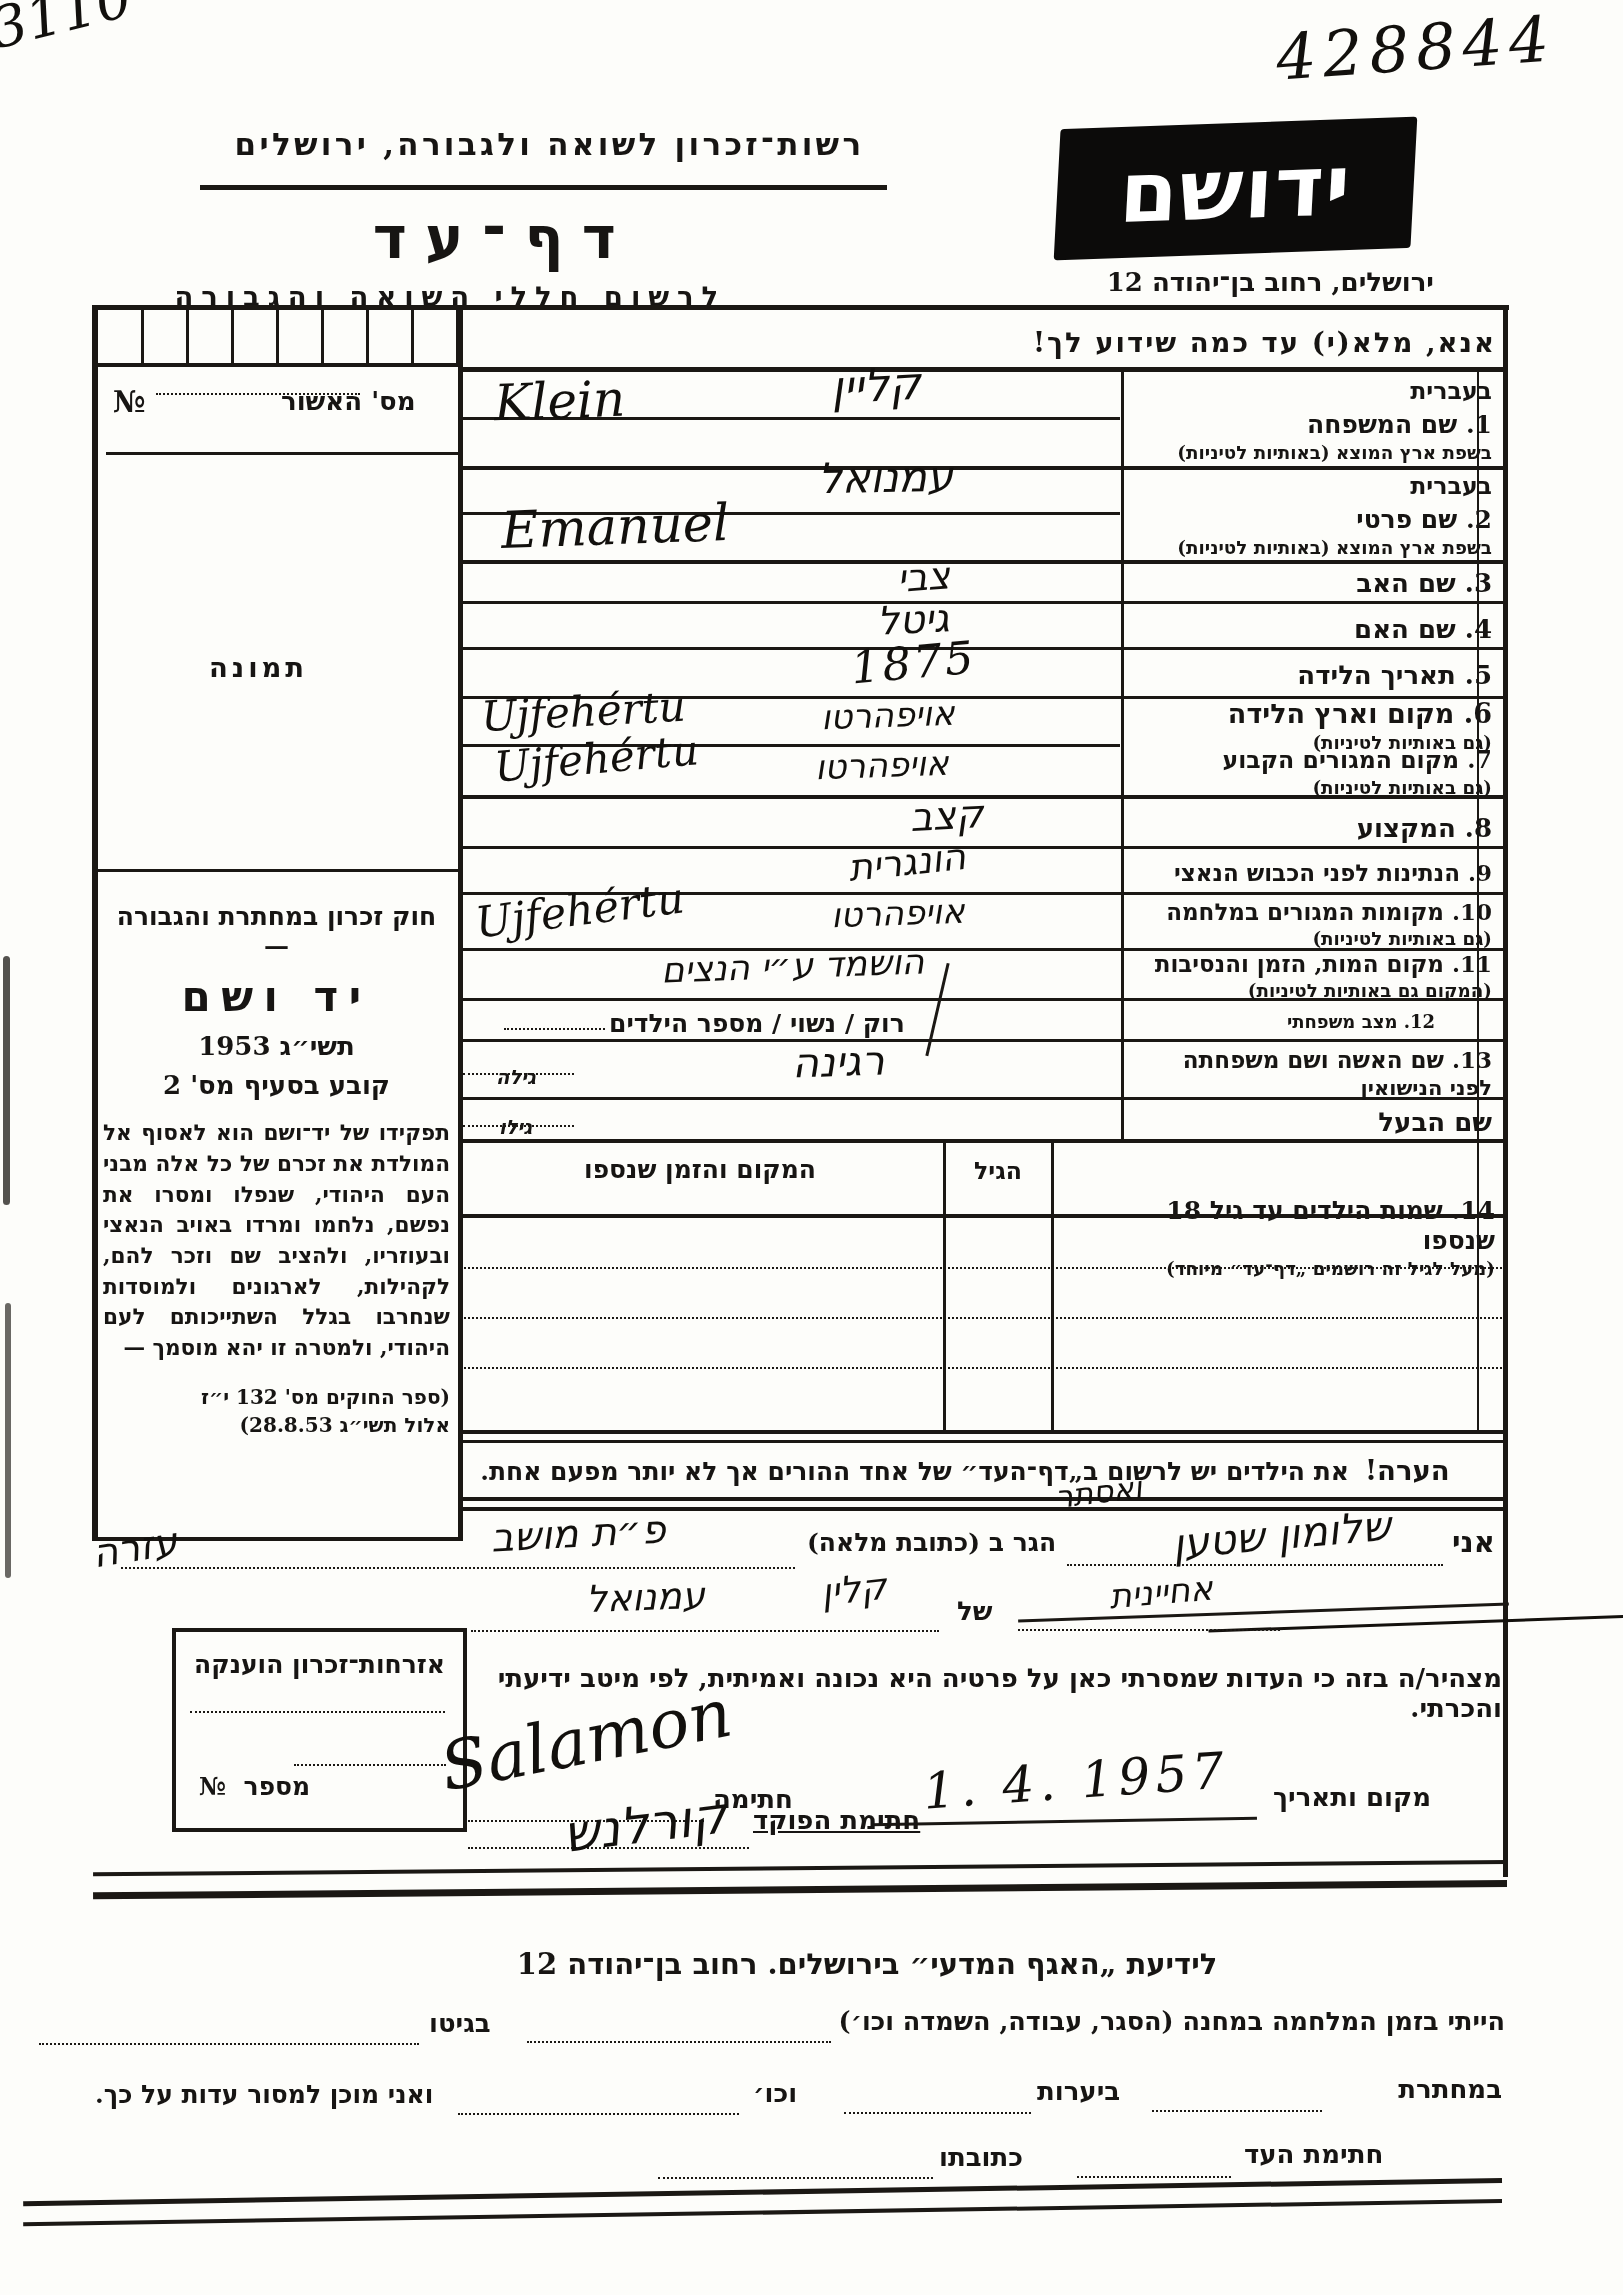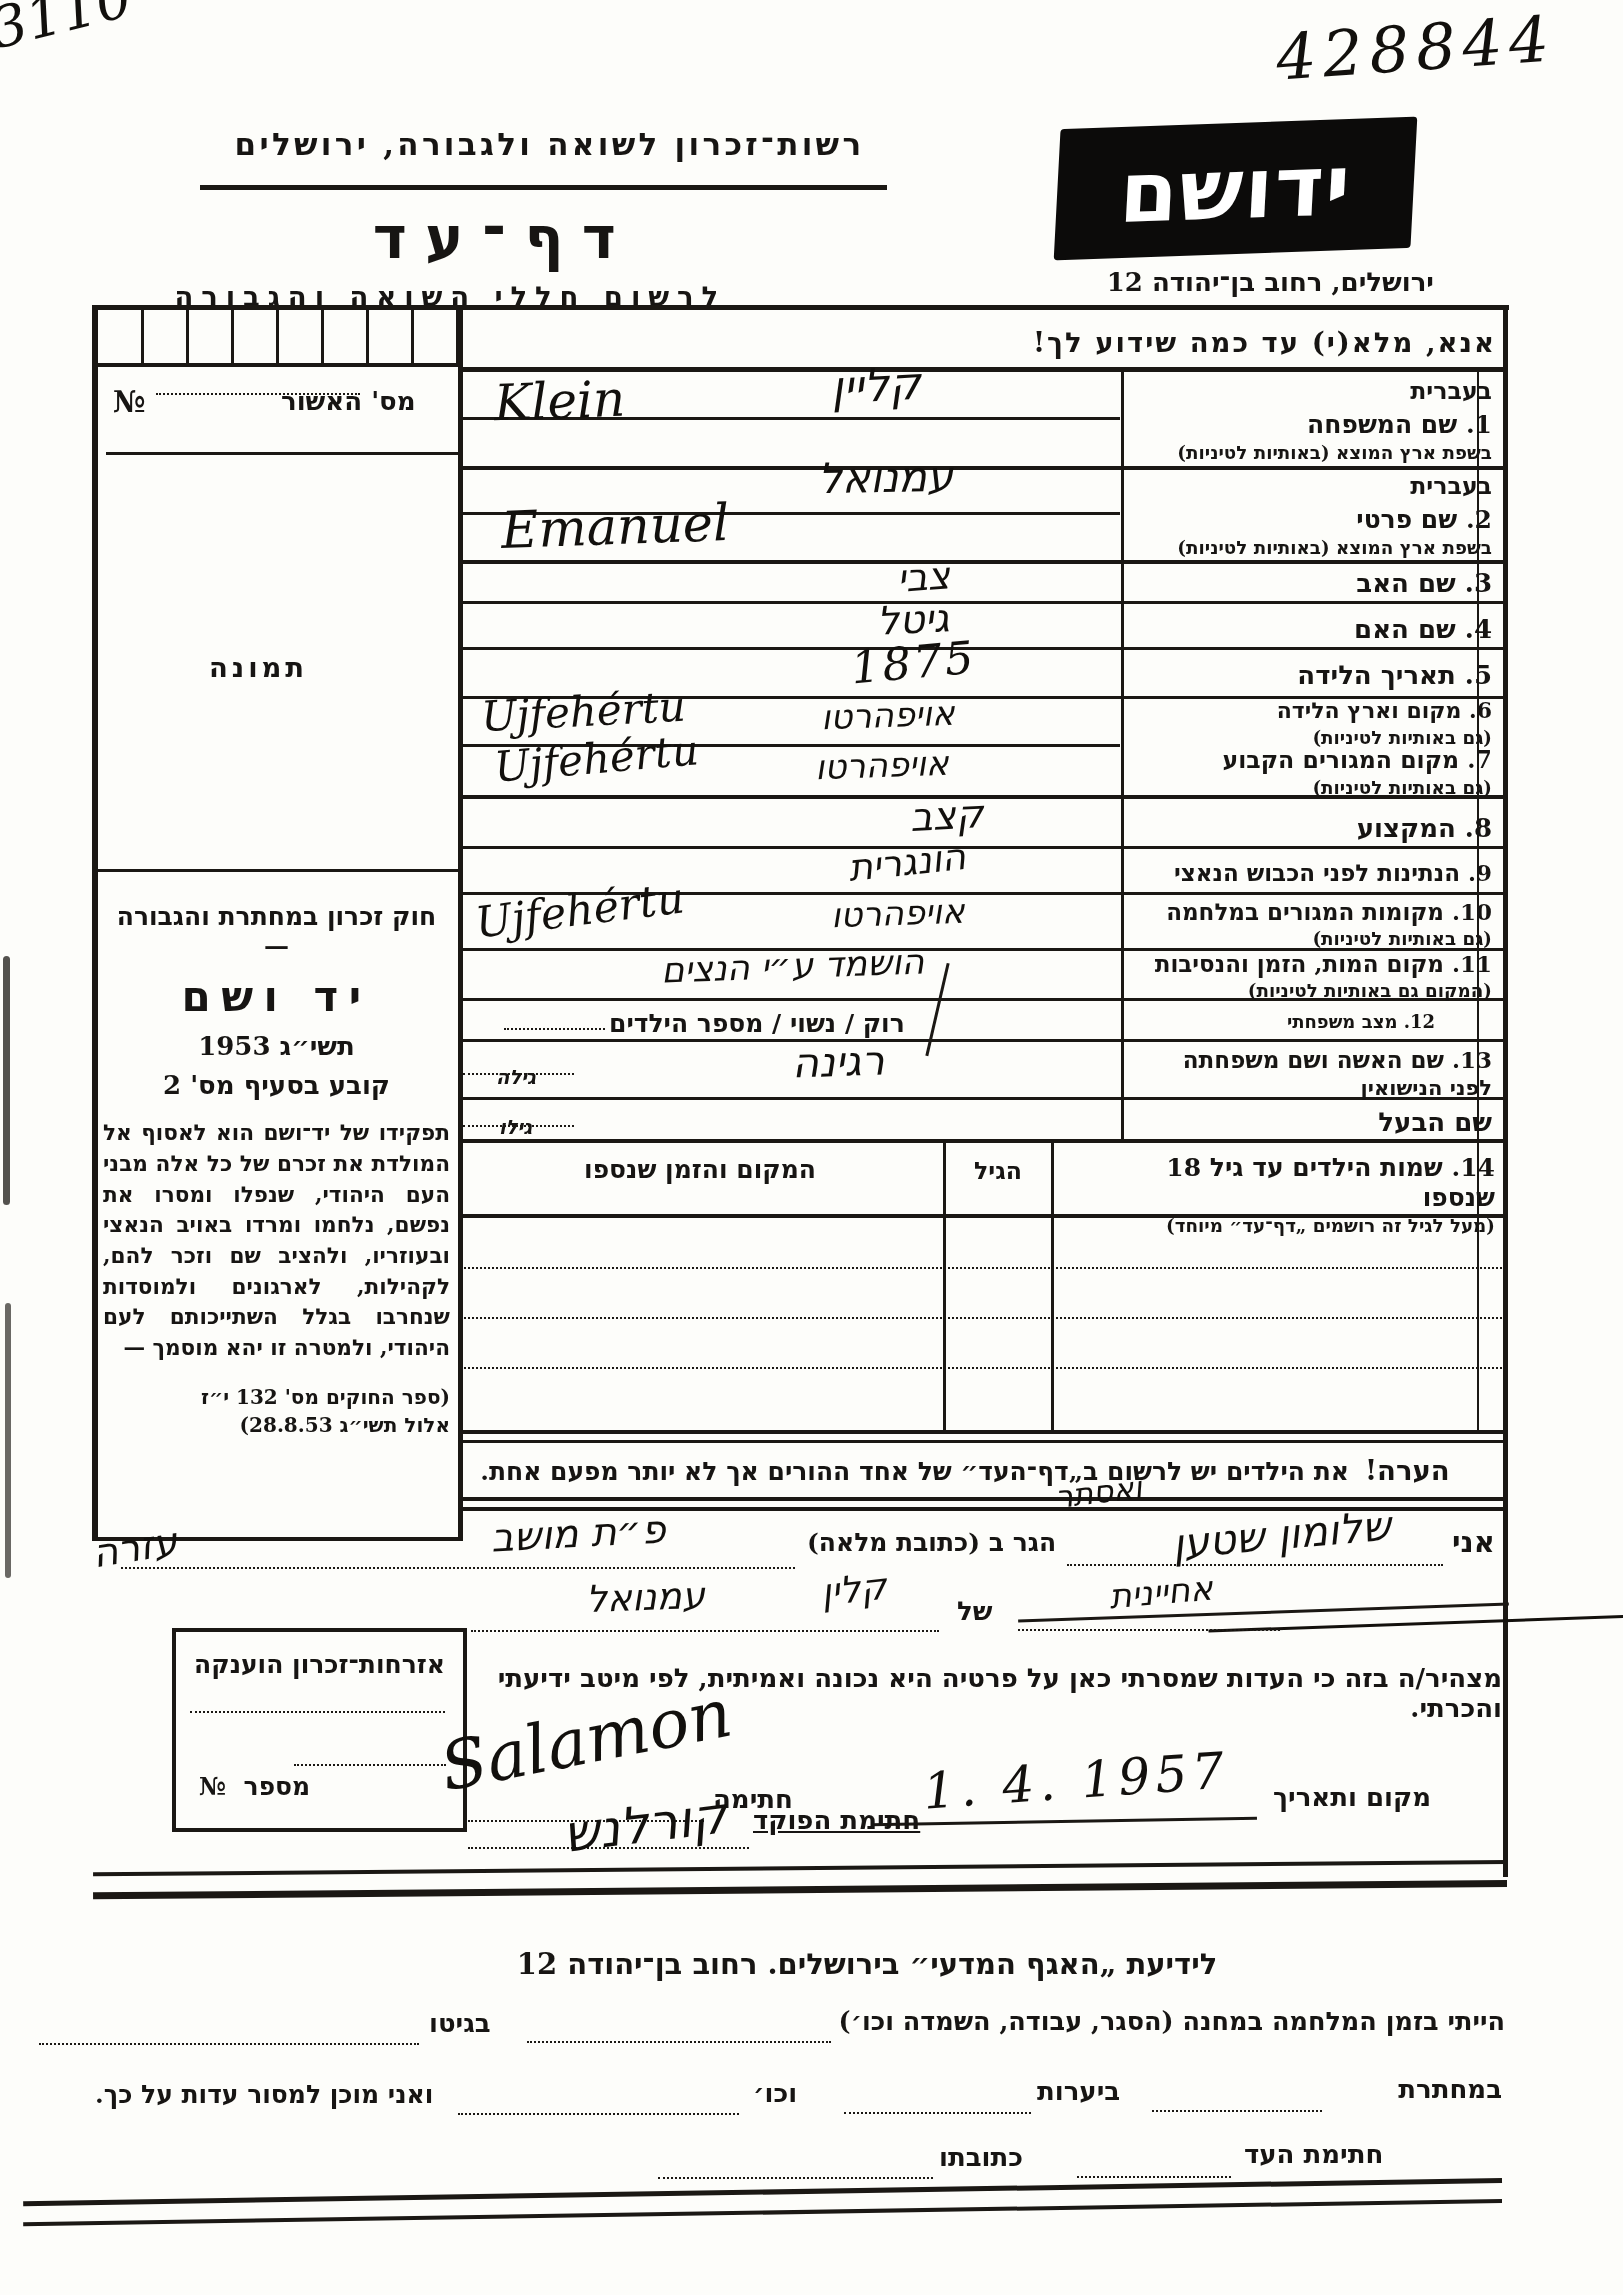--- a/index.html
+++ b/index.html
@@ -111,21 +111,21 @@
   </div>
   <div class="lbl" style="left:1129px;top:473px;width:363px;">
     <span class="heb">בעברית</span>
     <span class="main">2. שם פרטי</span>
     <span class="sub">בשפת ארץ המוצא (באותיות לטיניות)</span>
   </div>
   <div class="lbl" style="left:1129px;top:568px;width:363px;font-size:26px;">3. שם האב</div>
   <div class="lbl" style="left:1129px;top:614px;width:363px;font-size:26px;">4. שם האם</div>
   <div class="lbl" style="left:1129px;top:660px;width:363px;font-size:26px;">5. תאריך הלידה</div>
   <div class="lbl" style="left:1129px;top:698px;width:363px;">
-    <span class="main" style="font-size:22px;">6. מקום וארץ הלידה</span>
+    <span class="main" style="font-size:27px;">6. מקום וארץ הלידה</span>
     <span class="sub">(גם באותיות לטיניות)</span>
   </div>
   <div class="lbl" style="left:1129px;top:747px;width:363px;">
     <span class="main" style="font-size:23.6px;">7. מקום המגורים הקבוע</span>
     <span class="sub">(גם באותיות לטיניות)</span>
   </div>
   <div class="lbl" style="left:1129px;top:813px;width:363px;font-size:26px;">8. המקצוע</div>
   <div class="lbl" style="left:1129px;top:859px;width:363px;font-size:23px;">9. הנתינות לפני הכבוש הנאצי</div>
   <div class="lbl" style="left:1129px;top:898px;width:363px;">
     <span class="main" style="font-size:23px;">10. מקומות המגורים במלחמה</span>
@@ -161,21 +161,21 @@
   <div class="hwl" style="left:481px;top:687px;font-size:42px;transform:rotate(-3deg);">Ujfehértu</div>
   <div class="hwh" style="left:815px;top:745px;font-size:34px;transform:rotate(-2deg);">אויפהרטו</div>
   <div class="hwl" style="left:494px;top:734px;font-size:42px;transform:rotate(-5deg);">Ujfehértu</div>
   <div class="hwh" style="left:910px;top:793px;font-size:39px;transform:rotate(-3deg);">קצב</div>
   <div class="hwh" style="left:848px;top:841px;font-size:37px;transform:rotate(-6deg);">הונגרית</div>
   <div class="hwh" style="left:831px;top:893px;font-size:34px;transform:rotate(-2deg);">אויפהרטו</div>
   <div class="hwl" style="left:475px;top:885px;font-size:43px;transform:rotate(-7deg);">Ujfehértu</div>
   <div class="hwh" style="left:661px;top:946px;font-size:35px;transform:rotate(-2deg);">הושמד ע״י הנצים</div>
   <div class="hwh" style="left:792px;top:1038px;font-size:41px;transform:rotate(-2deg);">רגינה</div>
 
-  <div class="lbl" style="left:1132px;top:1153px;width:363px;">
+  <div class="lbl" style="left:1132px;top:1196px;width:363px;">
     <span class="main">14. שמות הילדים עד גיל 18 שנספו</span>
     <span class="sub">(מעל לגיל זה רושמים „דף־עד״ מיוחד)</span>
   </div>
   <div class="print" style="left:949px;top:1157px;width:98px;text-align:center;font-size:23.6px;">הגיל</div>
   <div class="print" style="left:471px;top:1155px;width:458px;text-align:center;font-size:25px;">המקום והזמן שנספו</div>
   <div class="hl" style="left:461px;top:1214px;width:1044px;height:3.9px;"></div>
   <div class="vl" style="left:943px;top:1143px;width:2.6px;height:291px;"></div>
   <div class="vl" style="left:1051px;top:1143px;width:2.6px;height:291px;"></div>
   <div class="dl" style="left:461px;top:1267px;width:1044px;"></div>
   <div class="dl" style="left:461px;top:1317px;width:1044px;"></div>

